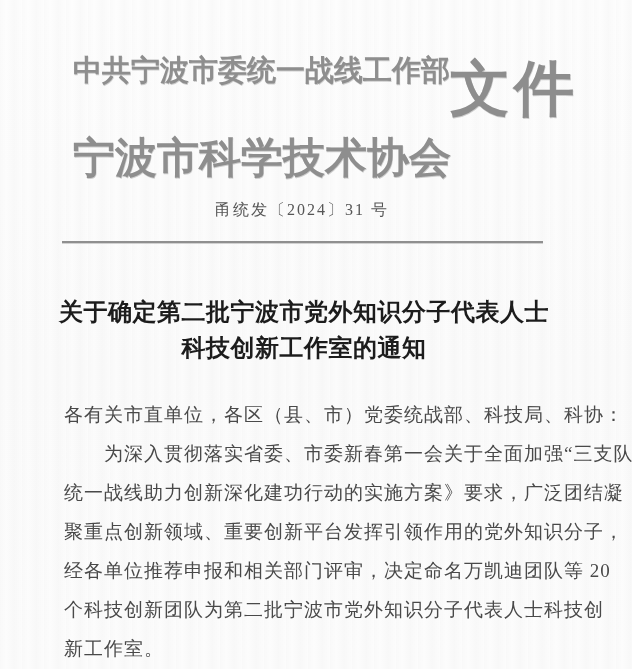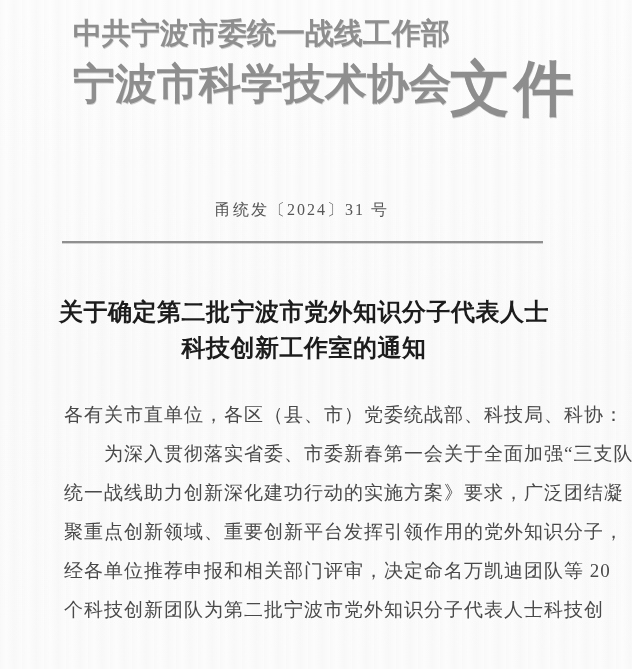--- a/index.html
+++ b/index.html
@@ -27,20 +27,21 @@
     left: 73px;
     top: 10px;
     width: 356px;
   }
   .issuer-line {
     color: #8e8e8e;
     text-align: justify;
     text-align-last: justify;
     white-space: nowrap;
     text-shadow: 0.5px 0.5px 0.5px rgba(120,120,120,0.35);
+    margin-top: 37px;
   }
   .issuer-1 { font-size: 29px; line-height: 46px; font-weight: 600; }
   .issuer-2 { font-size: 47px; line-height: 63px; font-weight: 600; }
   .issuer-3 { font-size: 42px; line-height: 57px; font-weight: 600; }
 
   .doc-type {
     position: absolute;
     left: 450px;
     top: 52px;
     font-size: 60px;
@@ -132,15 +133,16 @@
     <div class="t-line">科技创新工作室的通知</div>
   </div>
 
   <div class="doc-body">
     <div class="body-line">各有关市直单位，各区（县、市）党委统战部、科技局、科协：</div>
     <div class="body-line indent">为深入贯彻落实省委、市委新春第一会关于全面加强“三支队</div>
     <div class="body-line">统一战线助力创新深化建功行动的实施方案》要求，广泛团结凝</div>
     <div class="body-line">聚重点创新领域、重要创新平台发挥引领作用的党外知识分子，</div>
     <div class="body-line">经各单位推荐申报和相关部门评审，决定命名万凯迪团队等 20</div>
     <div class="body-line">个科技创新团队为第二批宁波市党外知识分子代表人士科技创</div>
+    <div class="body-line">新工作室。</div>
   </div>
 
 </div>
 
 </body></html>

